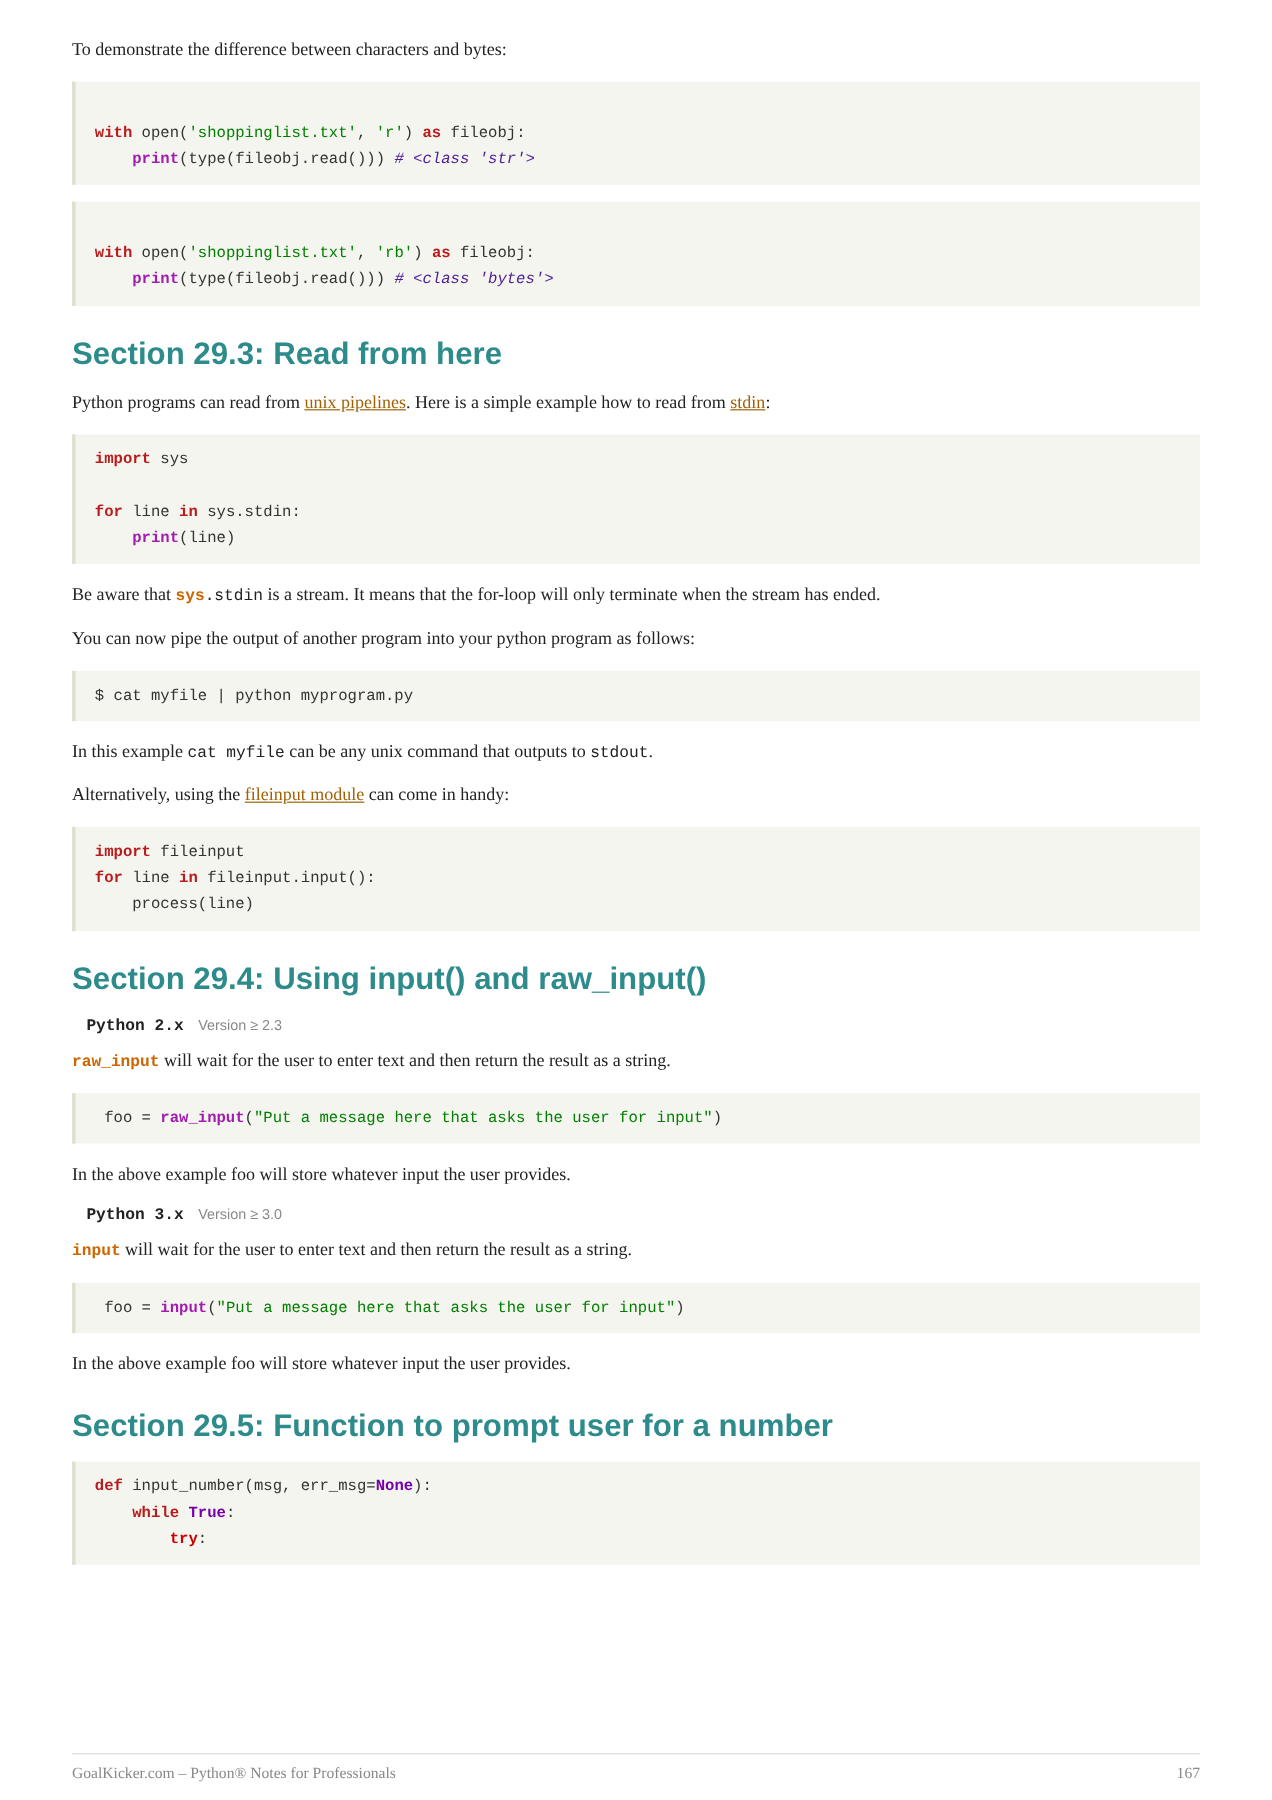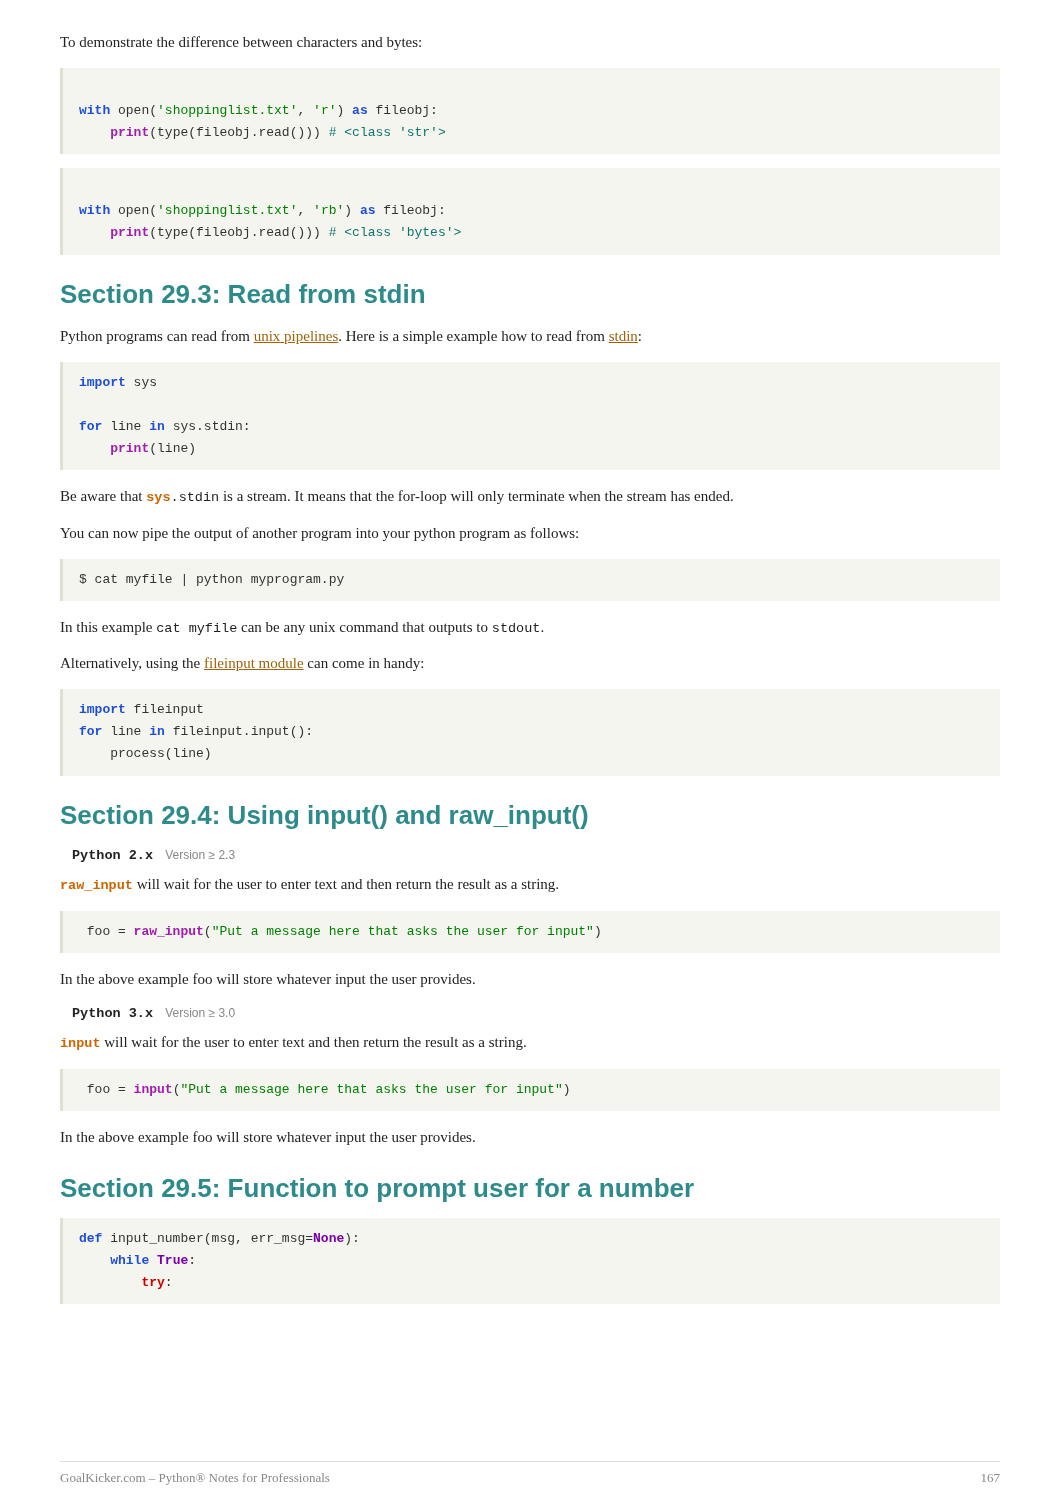--- a/index.html
+++ b/index.html
@@ -37,25 +37,25 @@
       background: #f5f5f0;
       border-left: 3px solid #e0e0d0;
       padding: 10px 16px;
       margin: 14px 0;
       font-family: 'Courier New', Courier, monospace;
       font-size: 13px;
       line-height: 1.7;
       color: #333;
       white-space: pre;
     }
-    .kw-blue { color: #1d4ed8; font-weight: bold; }
+    .kw-blue { color: #b91c1c; font-weight: bold; }
     .kw-orange { color: #a21caf; font-weight: bold; }
     .kw-red { color: #cc0000; font-weight: bold; }
     .kw-purple { color: #7700aa; font-weight: bold; }
-    .comment { color: #0f766e; }
+    .comment { color: #4c1d95; font-style: italic; }
     .str-val { color: #008000; }
     .link {
       color: #a16207;
       text-decoration: underline;
       cursor: pointer;
     }
     .version-badge {
       font-family: Arial, sans-serif;
       font-size: 12px;
       color: #888;
@@ -90,21 +90,21 @@
 <div class="code-block">
 <span><span class="kw-blue">with</span> open(<span class="str-val">'shoppinglist.txt'</span>, <span class="str-val">'r'</span>) <span class="kw-blue">as</span> fileobj:
     <span class="kw-orange">print</span>(type(fileobj.read())) <span class="comment"># &lt;class 'str'&gt;</span></span>
 </div>
 
 <div class="code-block">
 <span><span class="kw-blue">with</span> open(<span class="str-val">'shoppinglist.txt'</span>, <span class="str-val">'rb'</span>) <span class="kw-blue">as</span> fileobj:
     <span class="kw-orange">print</span>(type(fileobj.read())) <span class="comment"># &lt;class 'bytes'&gt;</span></span>
 </div>
 
-<h2 class="section-heading">Section 29.3: Read from stdin</h2>
+<h2 class="section-heading">Section 29.3: Read from here</h2>
 
 <p>
   <span>Python programs can read from </span><a class="link">unix pipelines</a><span>. Here is a simple example how to read from </span><a class="link">stdin</a><span>:</span>
 </p>
 
 <div class="code-block"><span class="kw-blue">import</span> sys
 
 <span class="kw-blue">for</span> line <span class="kw-blue">in</span> sys.stdin:
     <span class="kw-orange">print</span>(line)</div>
 

